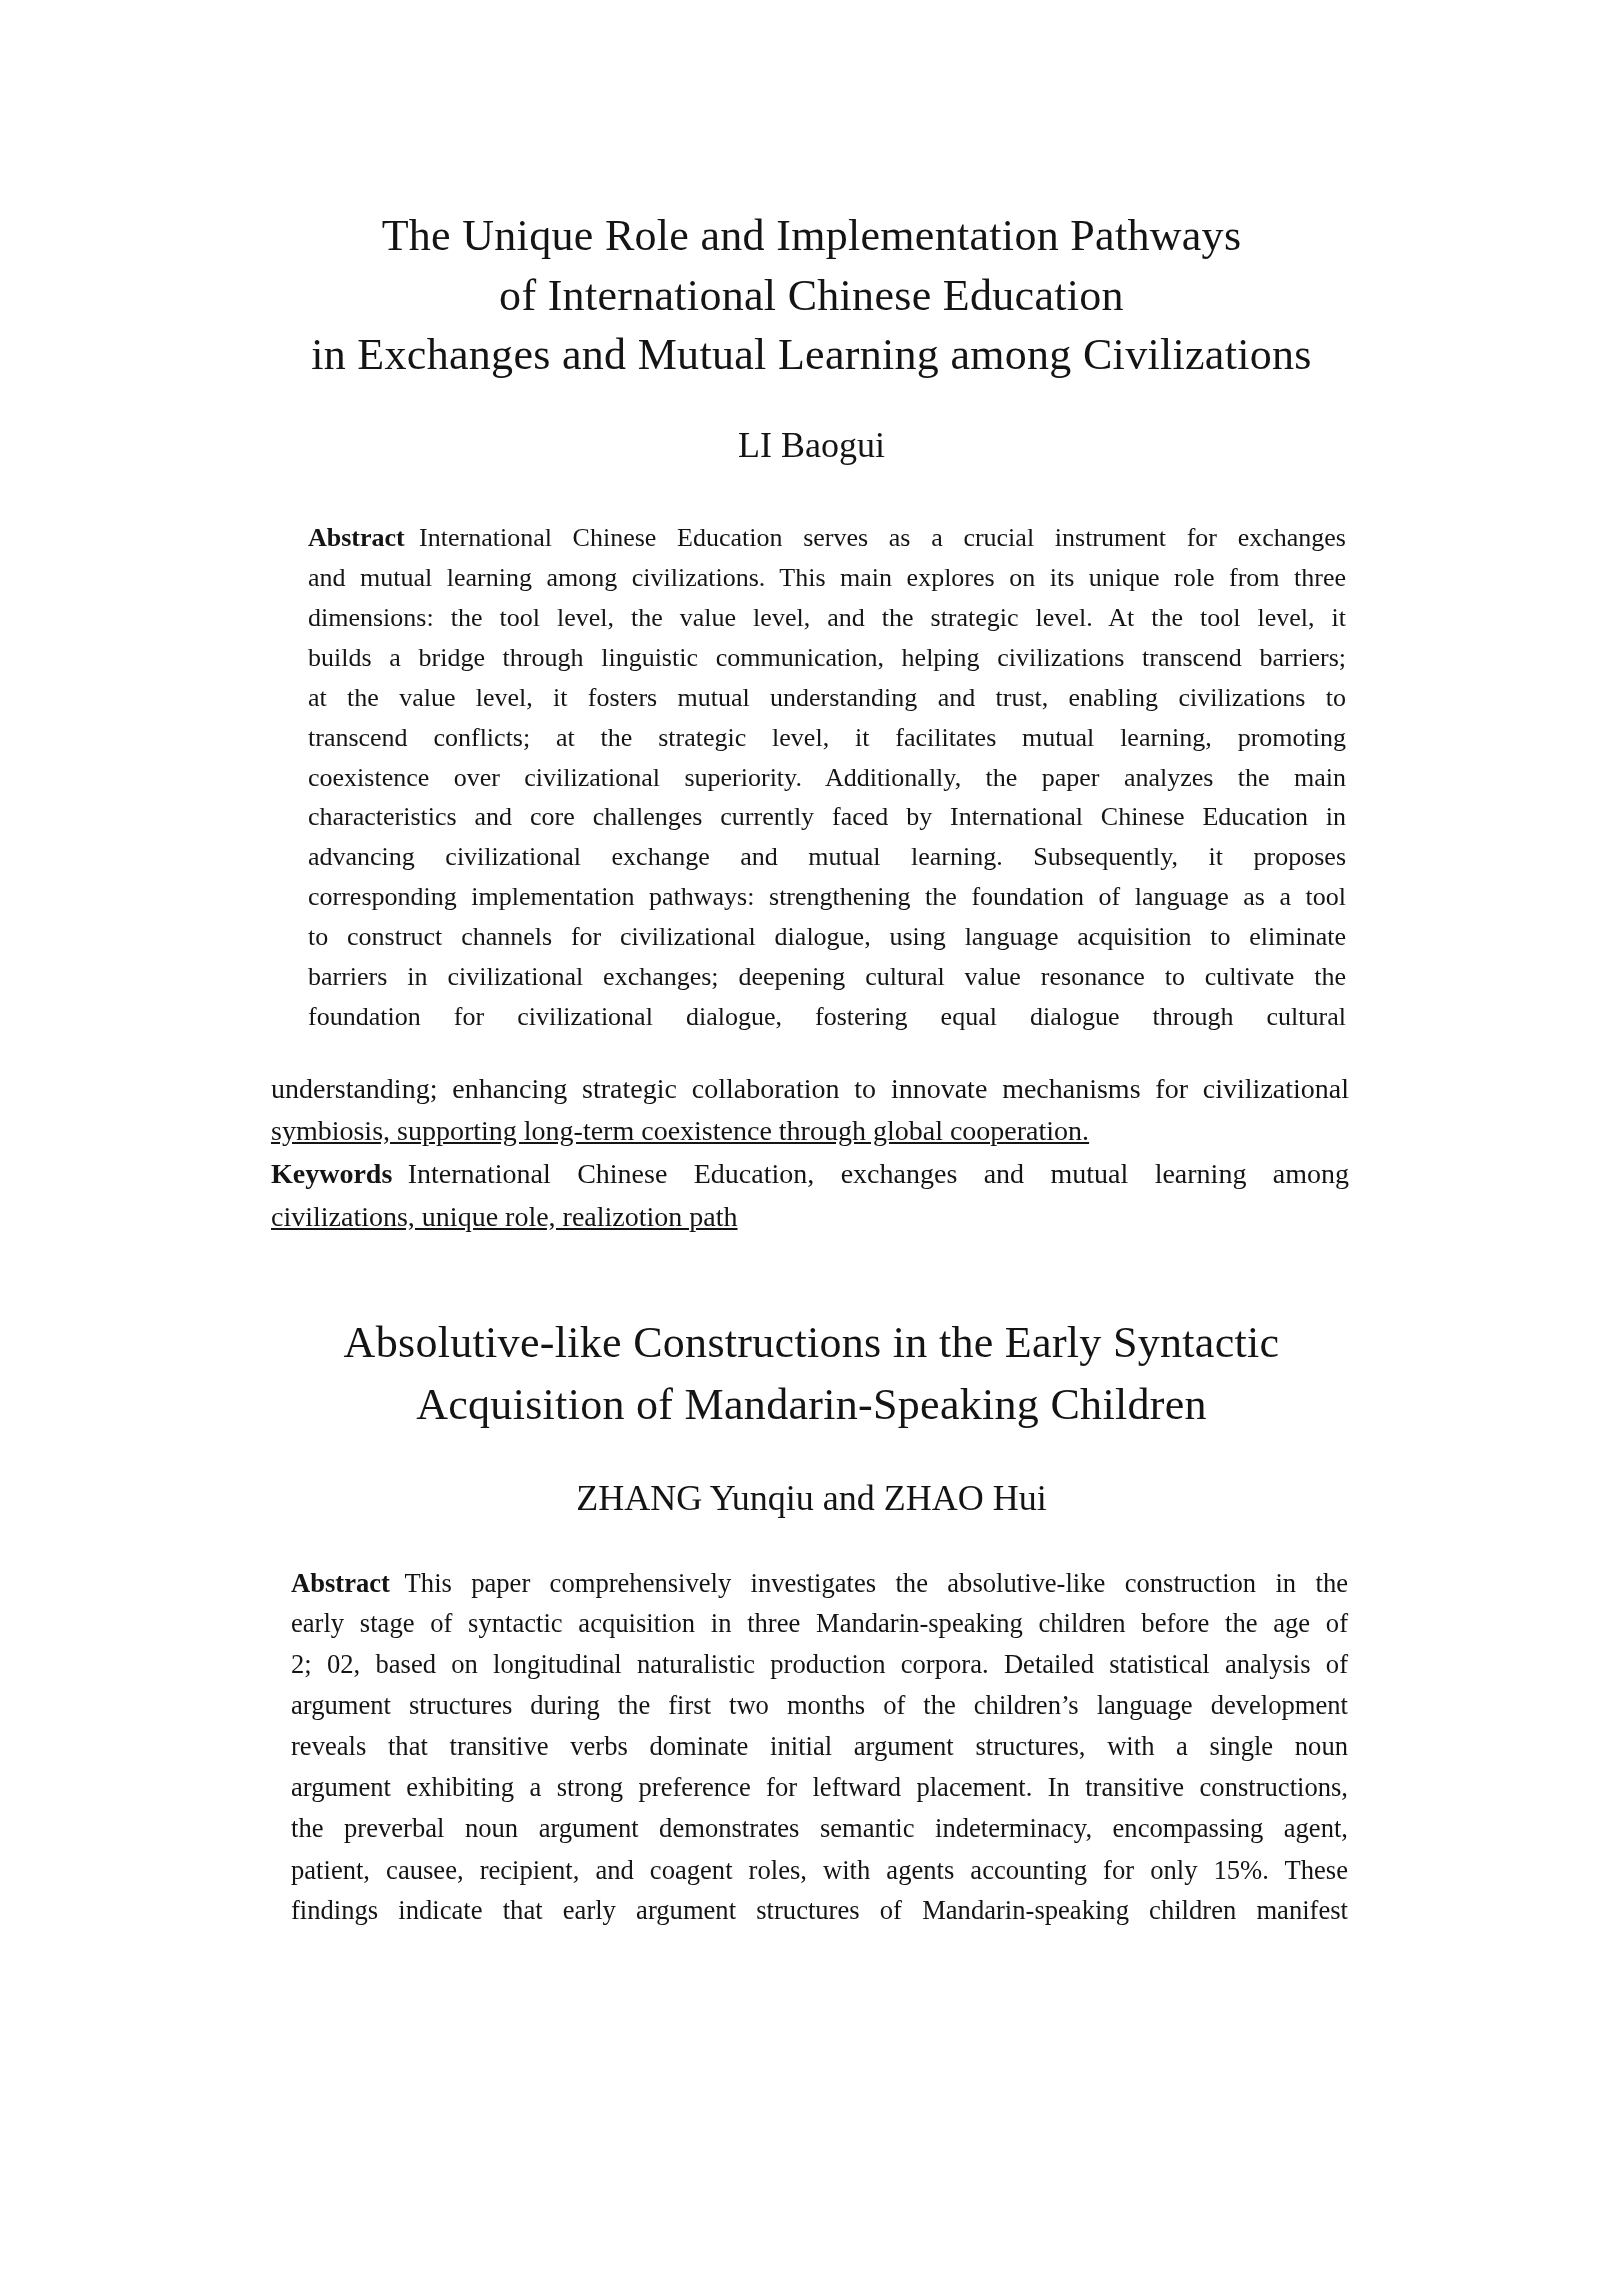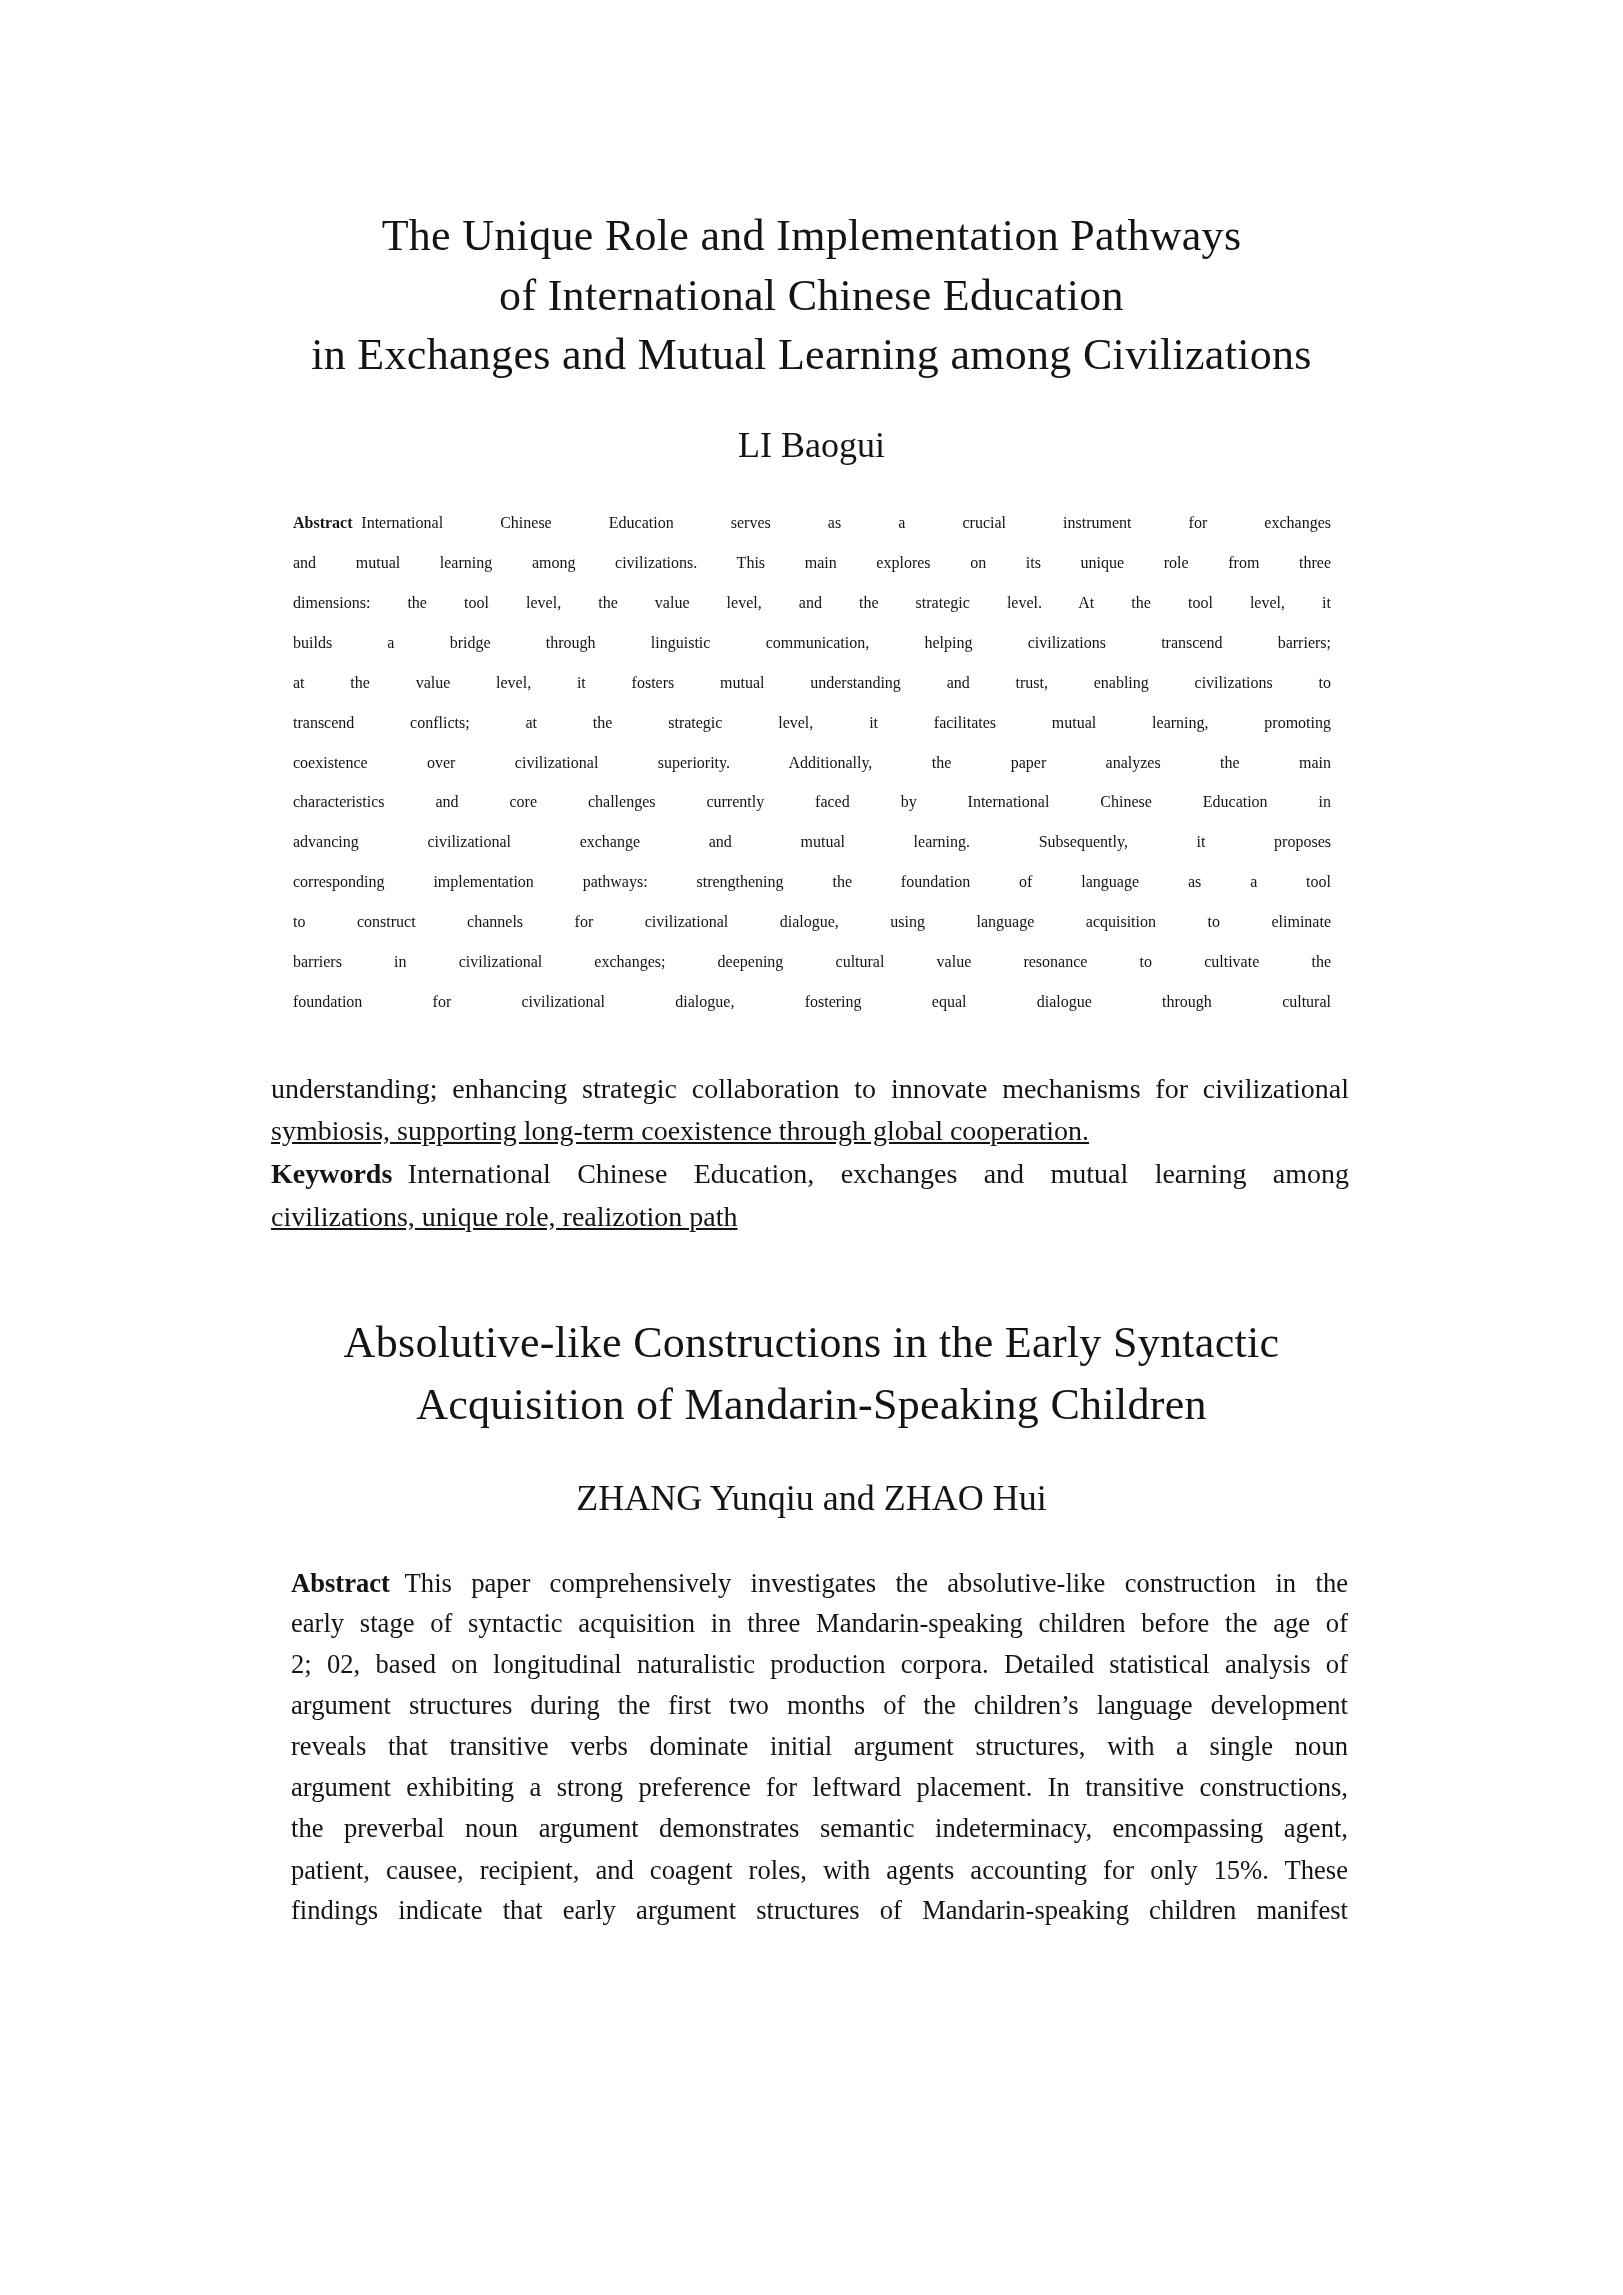--- a/index.html
+++ b/index.html
@@ -12,21 +12,21 @@
   .line {
     position: absolute; white-space: nowrap; line-height: 1;
   }
   .center { left: 0; width: 1623px; text-align: center; }
   .title { font-size: 44px; letter-spacing: 0.3px; }
   .author { font-size: 36px; }
   .just {
     text-align: justify; text-align-last: justify; white-space: normal;
     overflow: visible; height: 36px;
   }
-  .abs1 { left: 293px; width: 1038px; font-size: 16px; }
+  .abs1 { left: 308px; width: 1038px; font-size: 26px; margin-top: 10px; }
   .abs1b { left: 271px; width: 1078px; font-size: 28px; }
   .abs2 { left: 291px; width: 1057px; font-size: 26.6px; font-family: Liberation Serif, serif; }
   .last { text-align-last: left; text-decoration: underline; }
   .label { font-weight: bold; margin-right: 0.55em; }
 </style>
 </head>
 <body>
 
 <div class="page">
 

